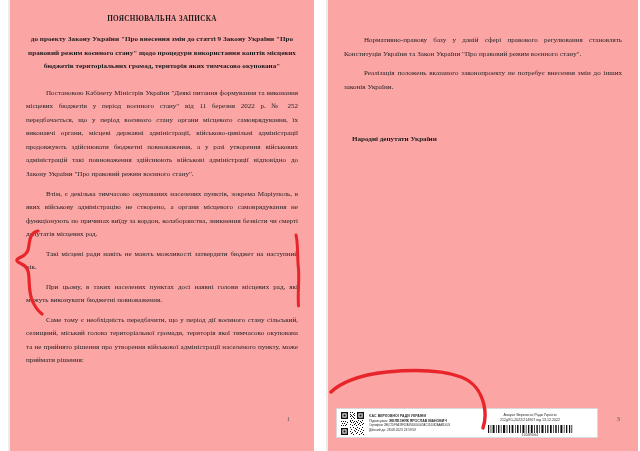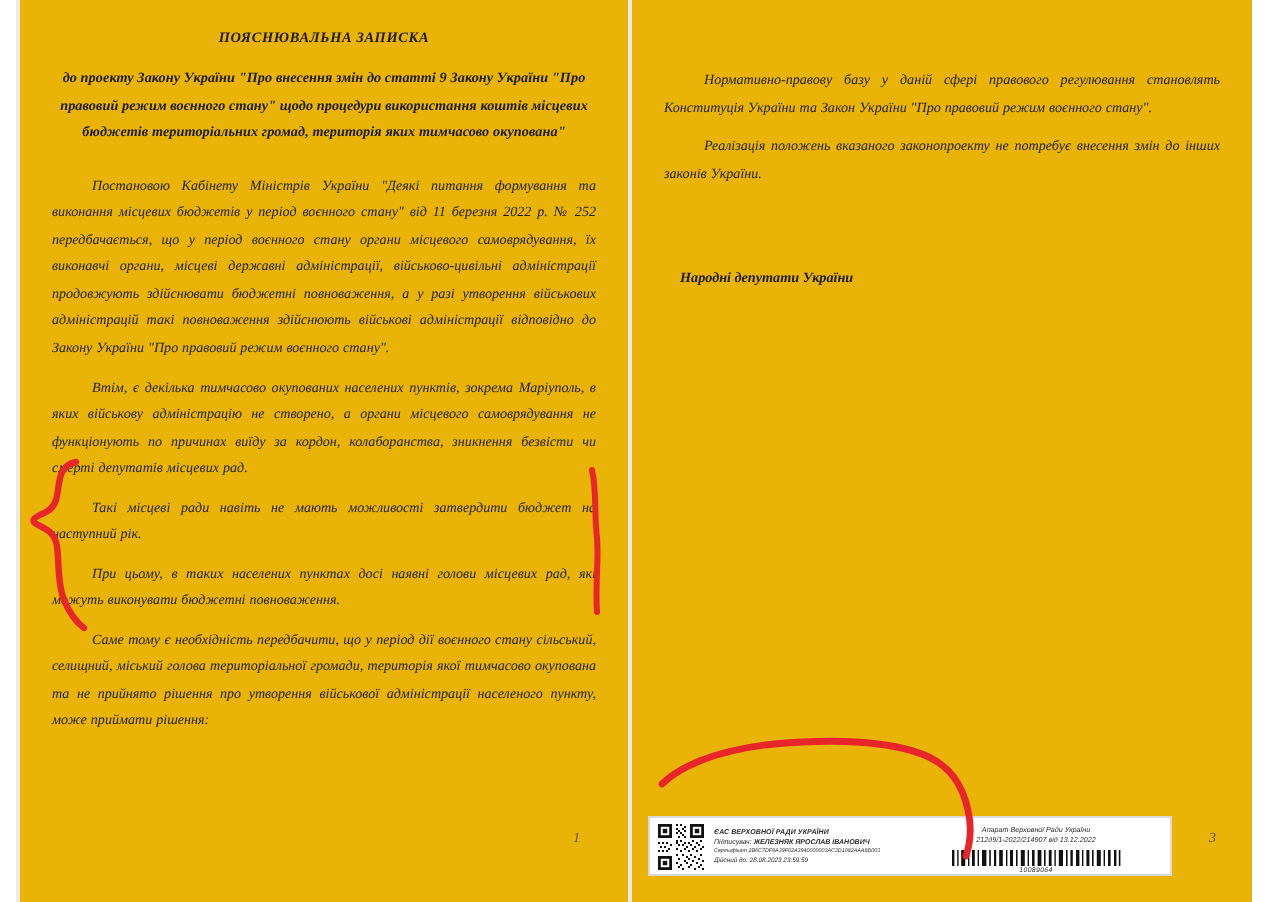--- a/index.html
+++ b/index.html
@@ -14,25 +14,24 @@
     width: 640px; height: 451px;
     background: #ffffff;
     overflow: hidden;
   }
 
   
   .page {
     position: absolute;
     top: 0;
     height: 451px;
-    background: #eab308;
-    font-style: italic;
+    background: #fca5a5;
   }
   #page-left  { left: 8px;   width: 306px; border-left: 2px solid #ececec; }
-  #page-right { left: 314px; width: 312px; border-left: 2px solid #ececec; }
+  #page-right { left: 326px; width: 312px; border-left: 2px solid #ececec; }
   .page-inner {
     position: absolute;
     inset: 0;
     padding: 14px 16px 0 16px;
   }
 
   
   .doc-title {
     text-align: center;
     font-weight: bold;

